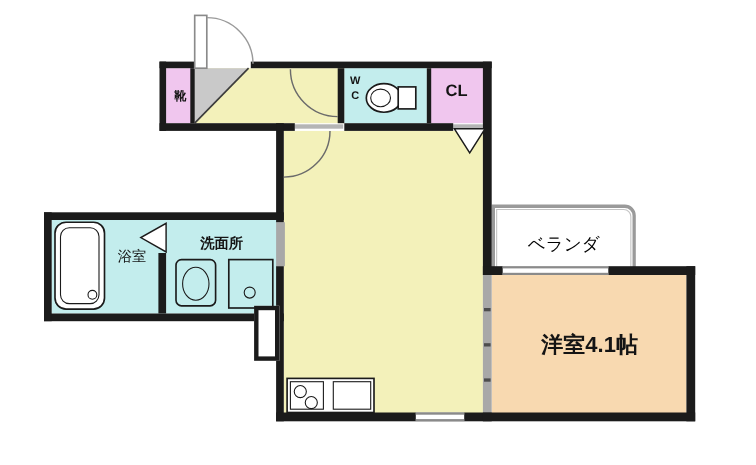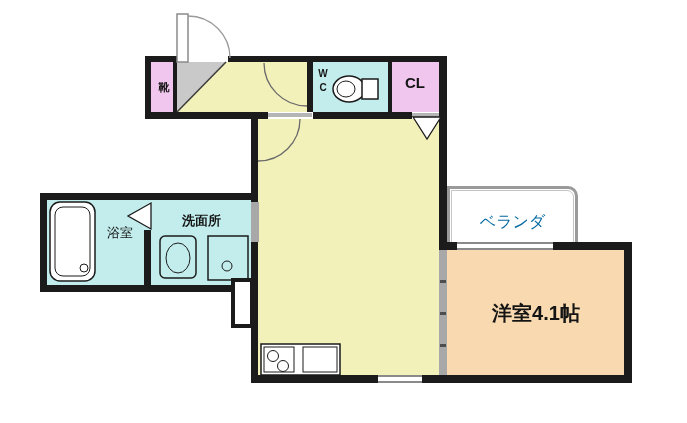--- a/index.html
+++ b/index.html
@@ -116,21 +116,21 @@
     <g>
       <rect x="261" y="344" width="79" height="31" fill="#fff" stroke="#1b1b1b" stroke-width="1.5"></rect>
       <rect x="264" y="347" width="30" height="25" fill="none" stroke="#1b1b1b" stroke-width="1"></rect>
       <circle cx="273" cy="356" r="5.5" fill="none" stroke="#1b1b1b" stroke-width="1"></circle>
       <circle cx="283" cy="366" r="5.5" fill="none" stroke="#1b1b1b" stroke-width="1"></circle>
       <rect x="303" y="347" width="34" height="25" fill="none" stroke="#1b1b1b" stroke-width="1"></rect>
     </g>
   </svg>
 
   <div class="lbl" style="left:447px;top:300px;width:178px;font-size:20px;font-weight:bold;">洋室4.1帖</div>
-  <div class="lbl" style="left:447px;top:212px;width:131px;font-size:16px;color:#0369a1;">ベランダ</div>
+  <div class="lbl" style="left:447px;top:212px;width:131px;font-size:16px;color:#000000;">ベランダ</div>
   <div class="lbl" style="left:151px;top:212px;width:101px;font-size:13px;font-weight:bold;font-family:Liberation Mono, monospace;">洗面所</div>
   <div class="lbl" style="left:92px;top:224px;width:56px;font-size:13px;font-weight:normal;">浴室</div>
   <div class="lbl" style="left:391px;top:74px;width:48px;font-size:15px;font-weight:bold;">CL</div>
   <div class="lbl" style="left:313px;top:67px;width:20px;font-size:10px;font-weight:bold;line-height:14px;">
     <div>W</div>
     <div>C</div>
   </div>
   <div class="lbl" style="left:151px;top:80px;width:26px;font-size:11px;font-weight:bold;">靴</div>
 
 </div>

